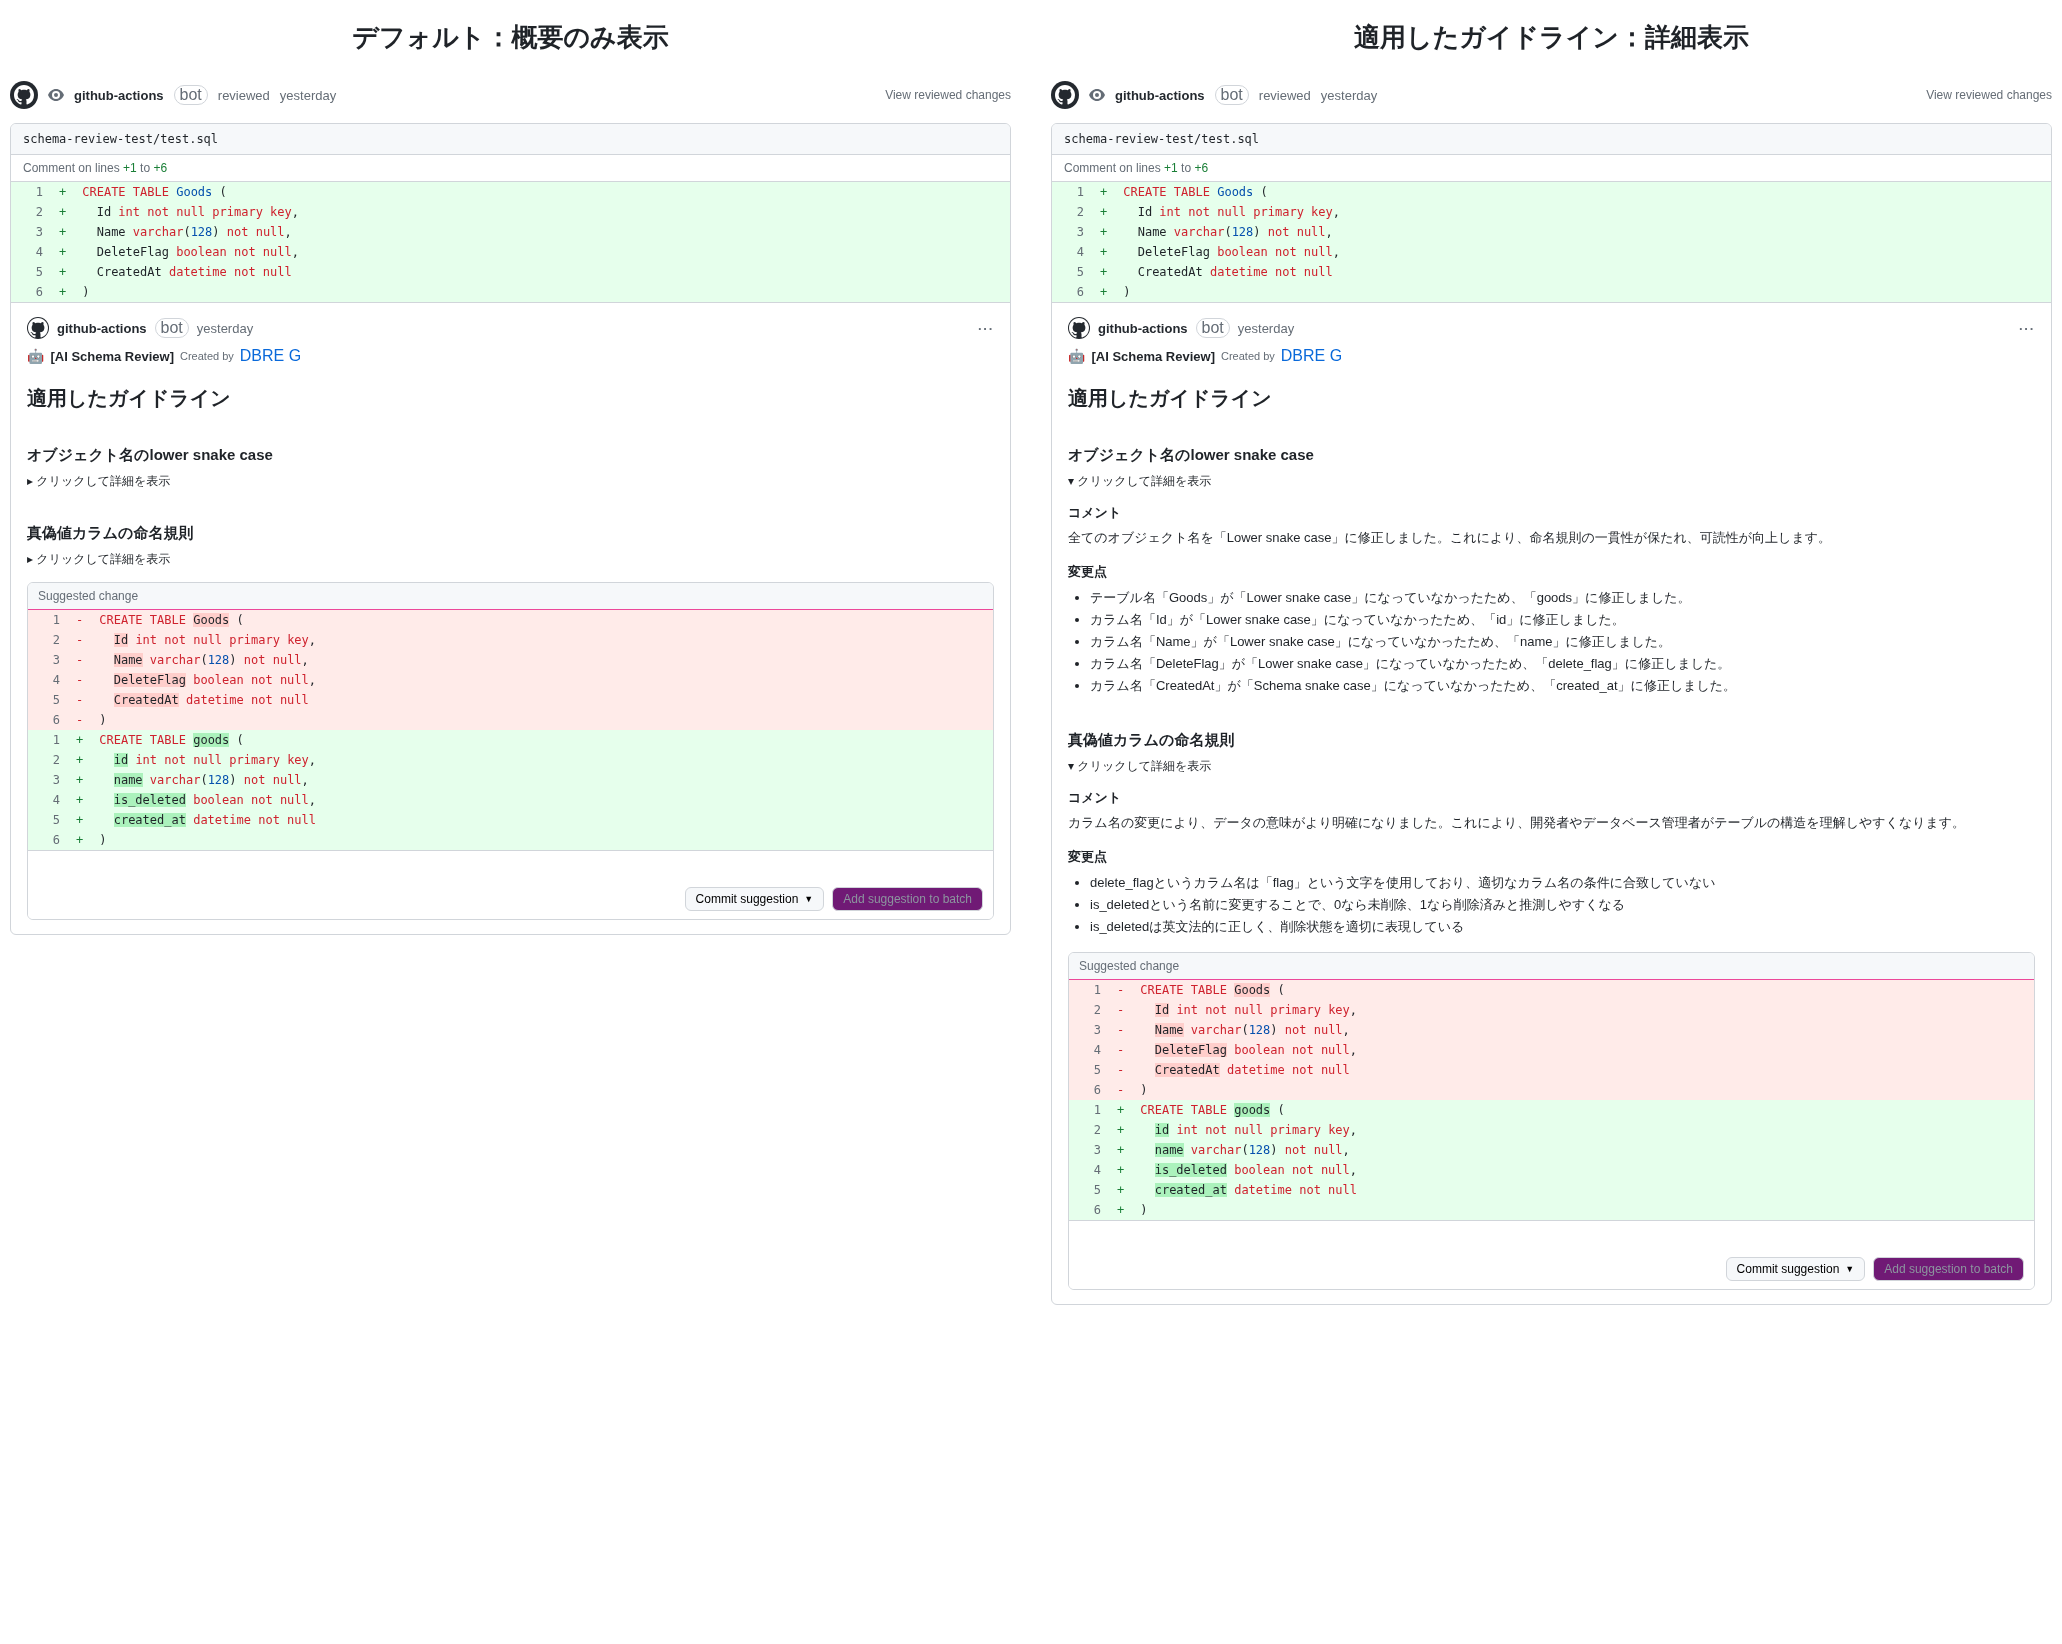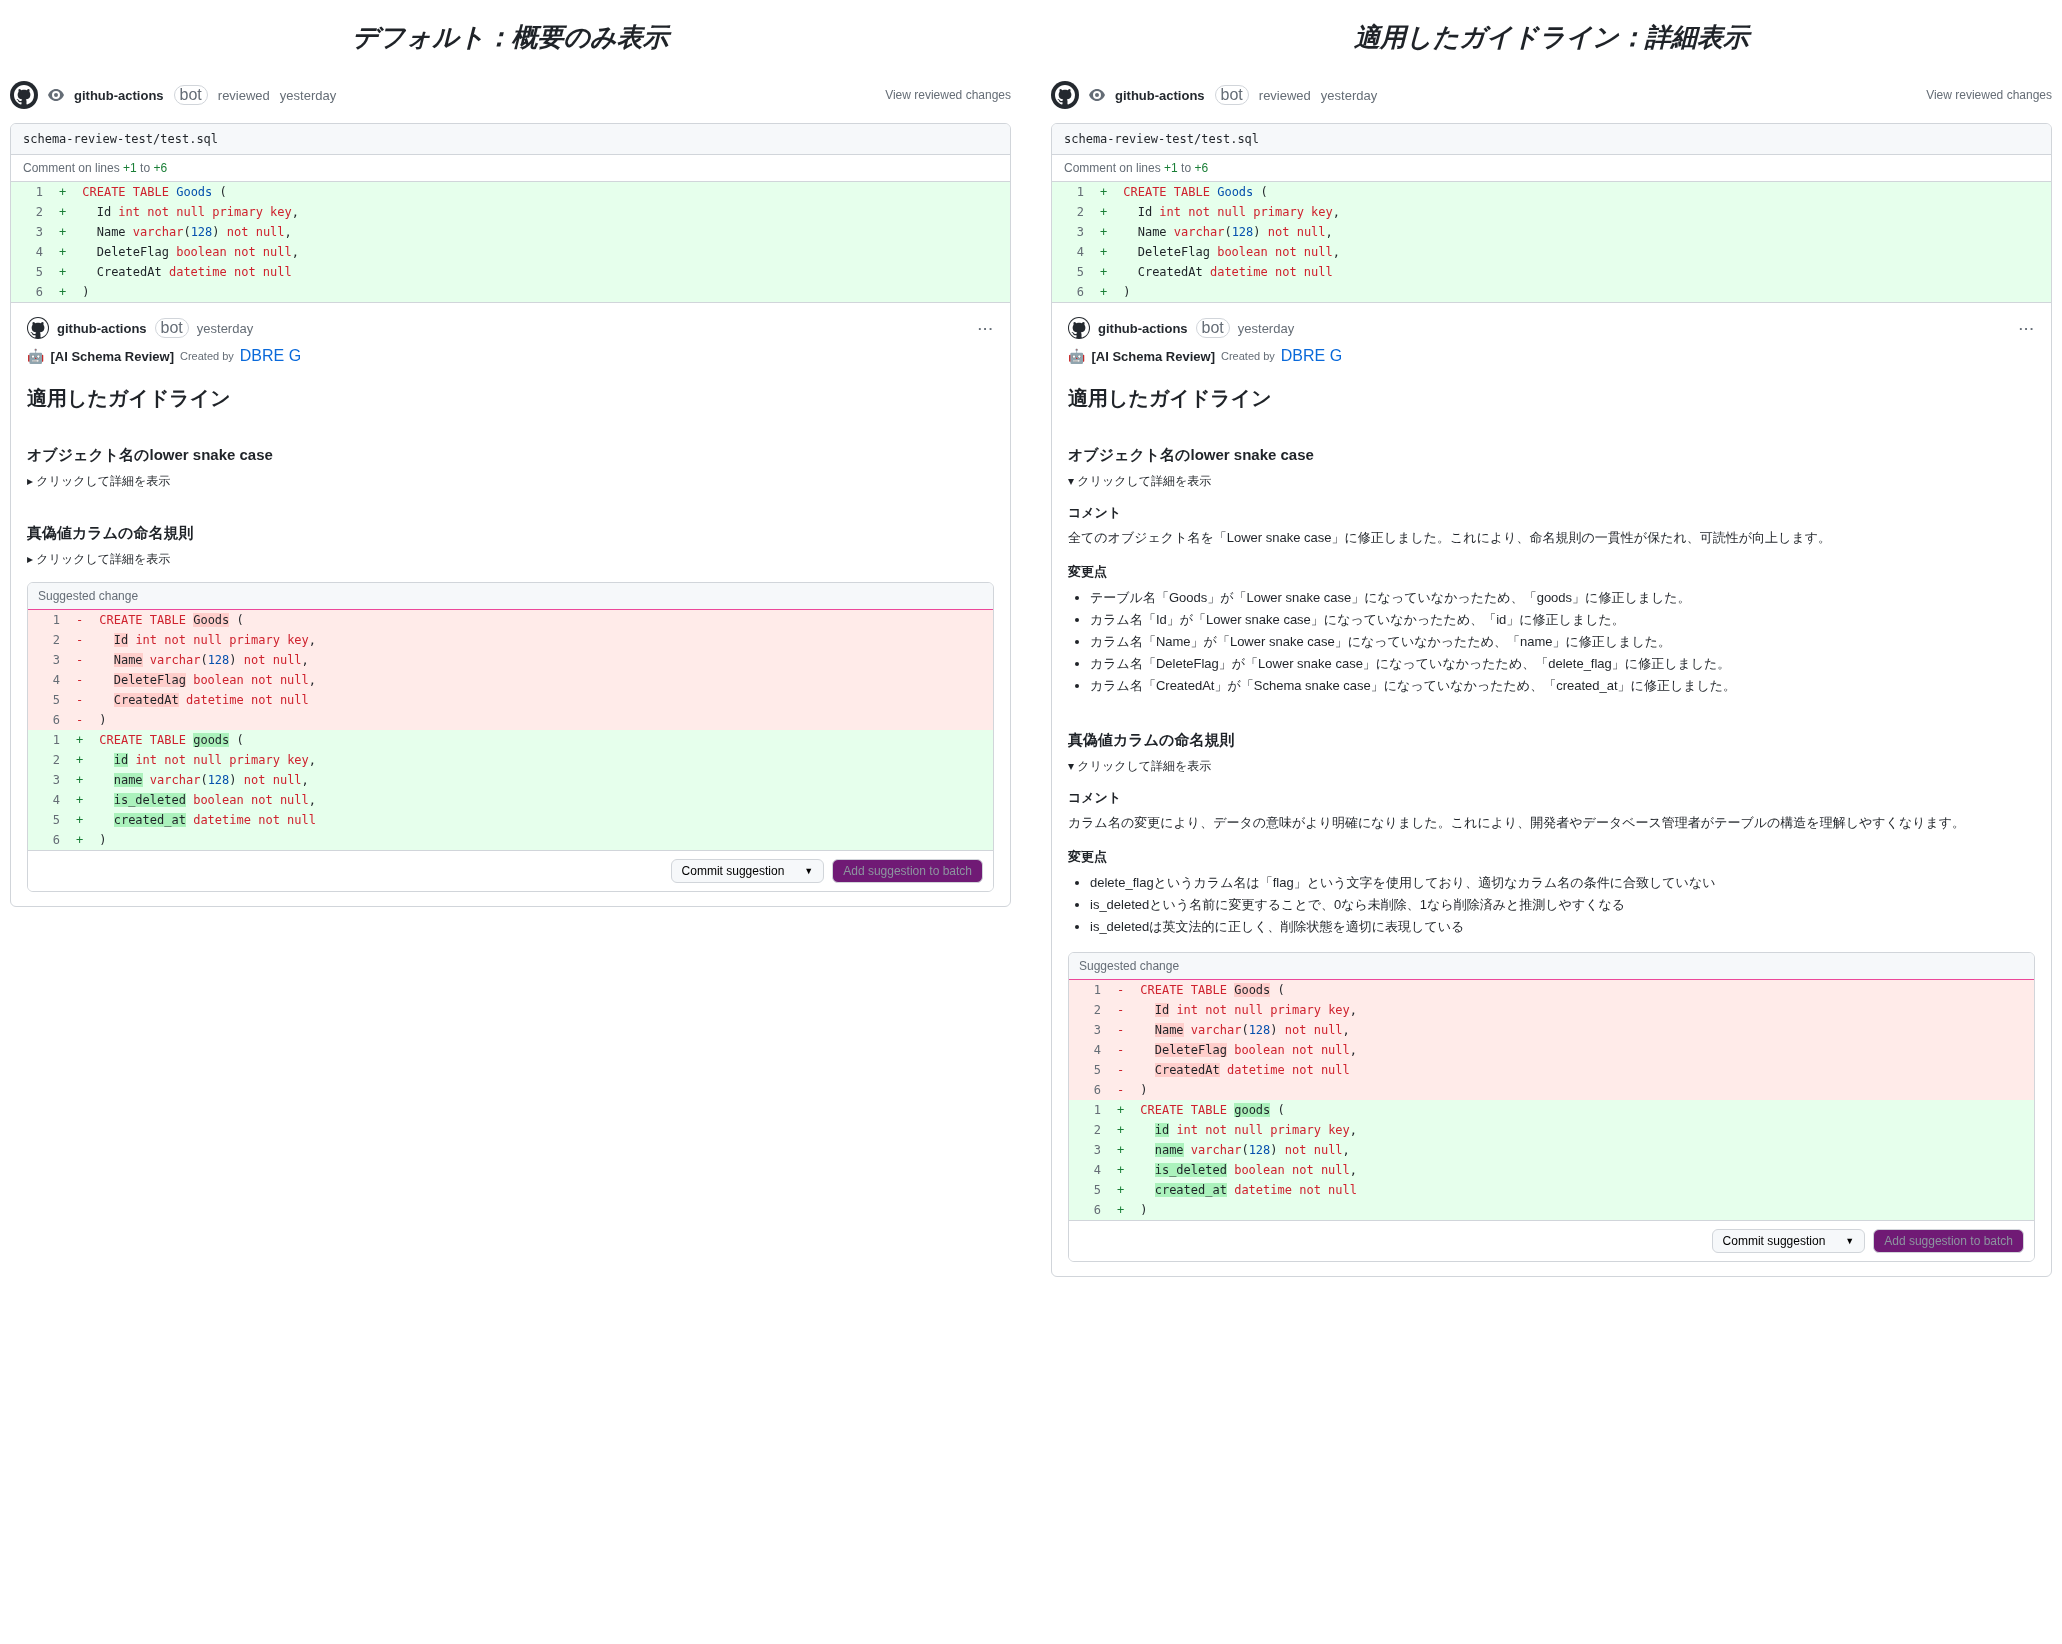--- a/index.html
+++ b/index.html
@@ -1,19 +1,19 @@
 <!DOCTYPE html>
 <html><head>
 <meta charset="utf-8">
 <style>
   * { box-sizing: border-box; margin: 0; padding: 0; }
   body { font-family: -apple-system, BlinkMacSystemFont, "Segoe UI", Helvetica, Arial, sans-serif; background: #fff; color: #1f2328; font-size: 13px; }
   .outer { display: flex; gap: 40px; padding: 20px 10px; }
   .col { flex: 1; min-width: 0; }
-  .col-title { font-size: 26px; font-weight: 600; text-align: center; margin-bottom: 20px; font-style: italic; }
+  .col-title { font-size: 26px; font-weight: 600; text-align: center; margin-bottom: 20px; }
   .review-header { display: flex; align-items: center; gap: 10px; padding: 6px 0; }
   .avatar { width: 28px; height: 28px; border-radius: 50%; background: #24292f; display: flex; align-items: center; justify-content: center; }
   .avatar svg { width: 20px; height: 20px; fill: #fff; }
   .eye-icon { width: 16px; height: 16px; }
   .actor { font-weight: 600; color: #24292f; }
   .bot-badge { border: 1px solid #d1d5da; border-radius: 10px; padding: 0 5px; font-size: 16px; color: #656d76; }
   .muted { color: #656d76; }
   .spacer { flex: 1; }
   .link-plain { color: #656d76; font-size: 12px; }
   .file-box { border: 1px solid #d1d5da; border-radius: 6px; overflow: hidden; margin-top: 8px; }
@@ -46,21 +46,21 @@
   h4.mini { font-size: 13px; font-weight: 700; margin: 14px 0 6px; }
   .disclosure { font-size: 12px; color: #1f2328; margin: 6px 0; }
   .disclosure::before { content: "▸ "; }
   .disclosure.open::before { content: "▾ "; }
   p.body { font-size: 13px; line-height: 1.6; margin: 6px 0; }
   ul.bul { padding-left: 22px; margin: 6px 0; }
   ul.bul li { font-size: 13px; line-height: 1.7; }
   .suggest-box { border: 1px solid #d1d5da; border-radius: 6px; margin-top: 14px; overflow: hidden; }
   .suggest-head { background: #f6f8fa; padding: 6px 10px; font-size: 12px; color: #656d76; border-bottom: 1px solid #ec4899; }
   .suggest-foot { display: flex; justify-content: flex-end; gap: 8px; padding: 8px 10px; border-top: 1px solid #d1d5da; background: #fff; }
-  .btn { border: 1px solid #d1d5da; border-radius: 6px; background: #f6f8fa; padding: 4px 10px; font-size: 12px; font-weight: 500; display: inline-flex; align-items: center; gap: 20px; cursor: pointer; }
+  .btn { border: 1px solid #d1d5da; border-radius: 6px; background: #f6f8fa; padding: 4px 10px; font-size: 12px; font-weight: 500; display: inline-flex; align-items: center; gap: 6px; cursor: pointer; margin-top: 28px; }
   .btn.disabled { background: #701a75; color: #8c959f; cursor: default; }
   .caret { font-size: 9px; }
   .robot-icon { font-size: 14px; }
 </style>
 </head>
 <body>
 
 <div class="outer">
 
   <div class="col">

